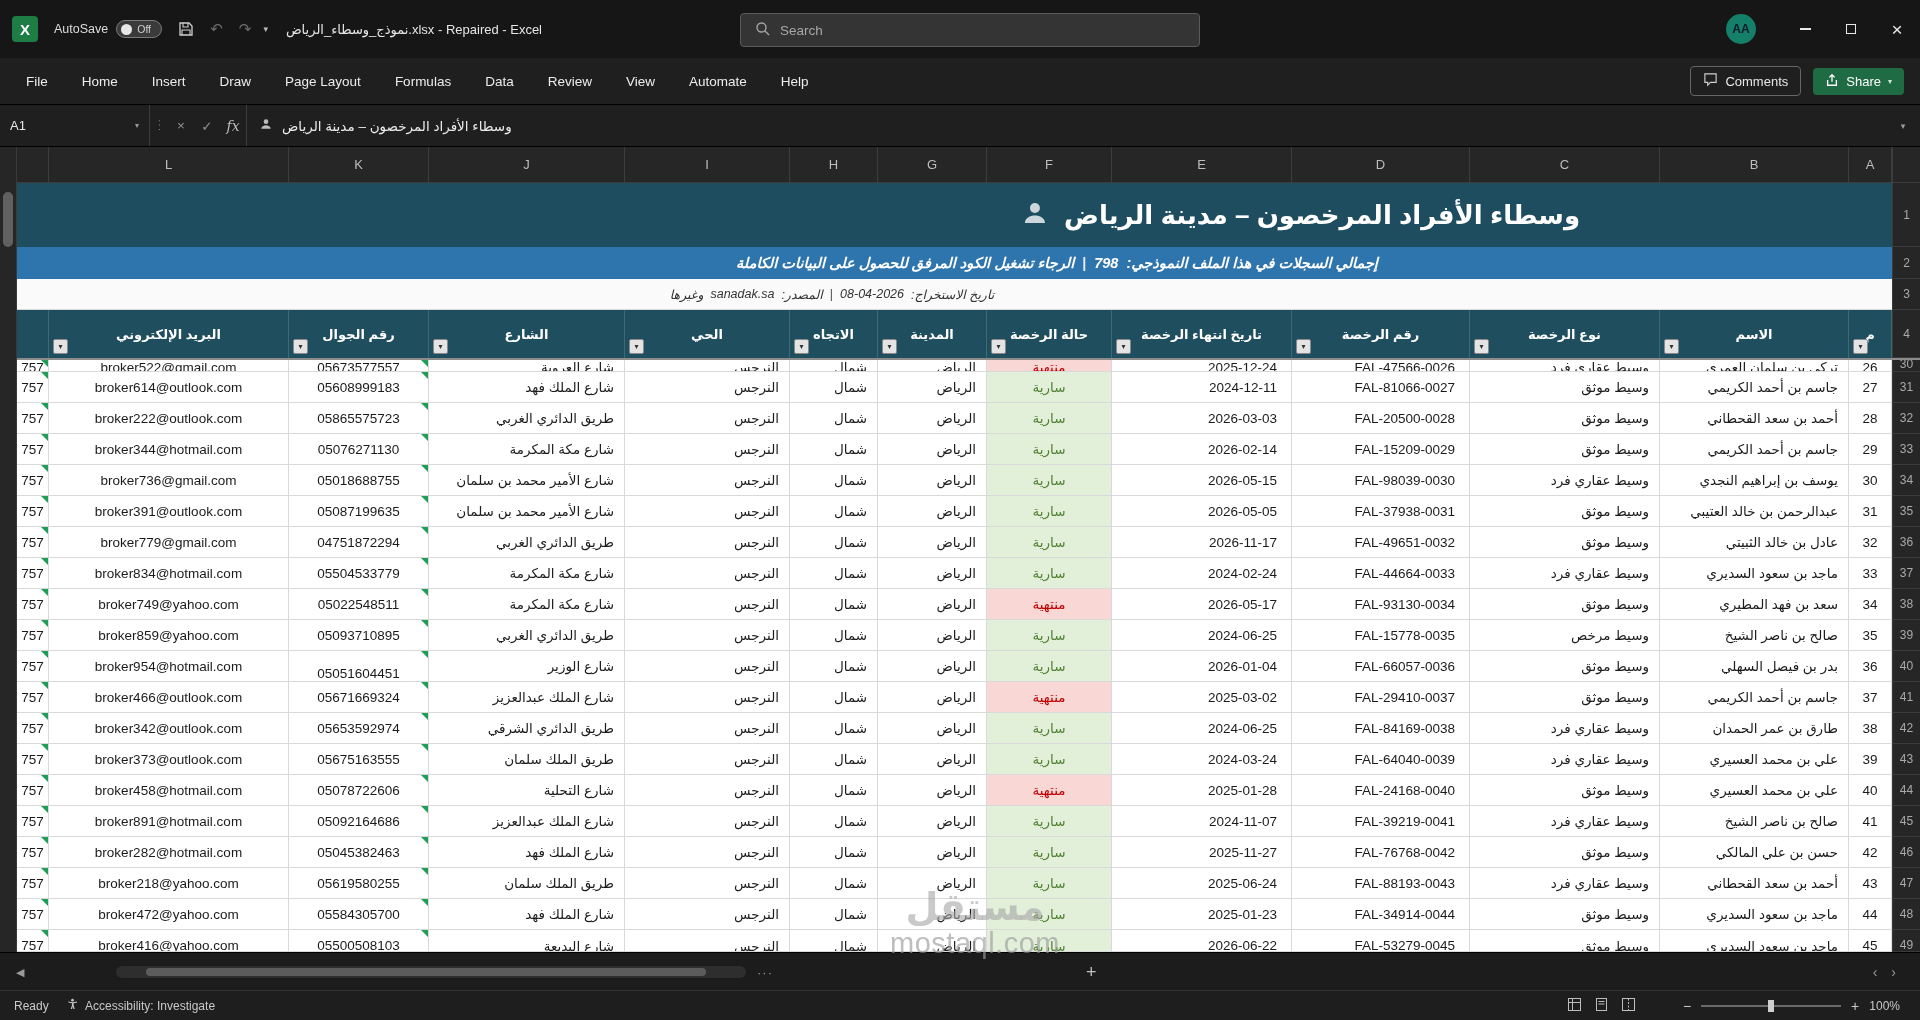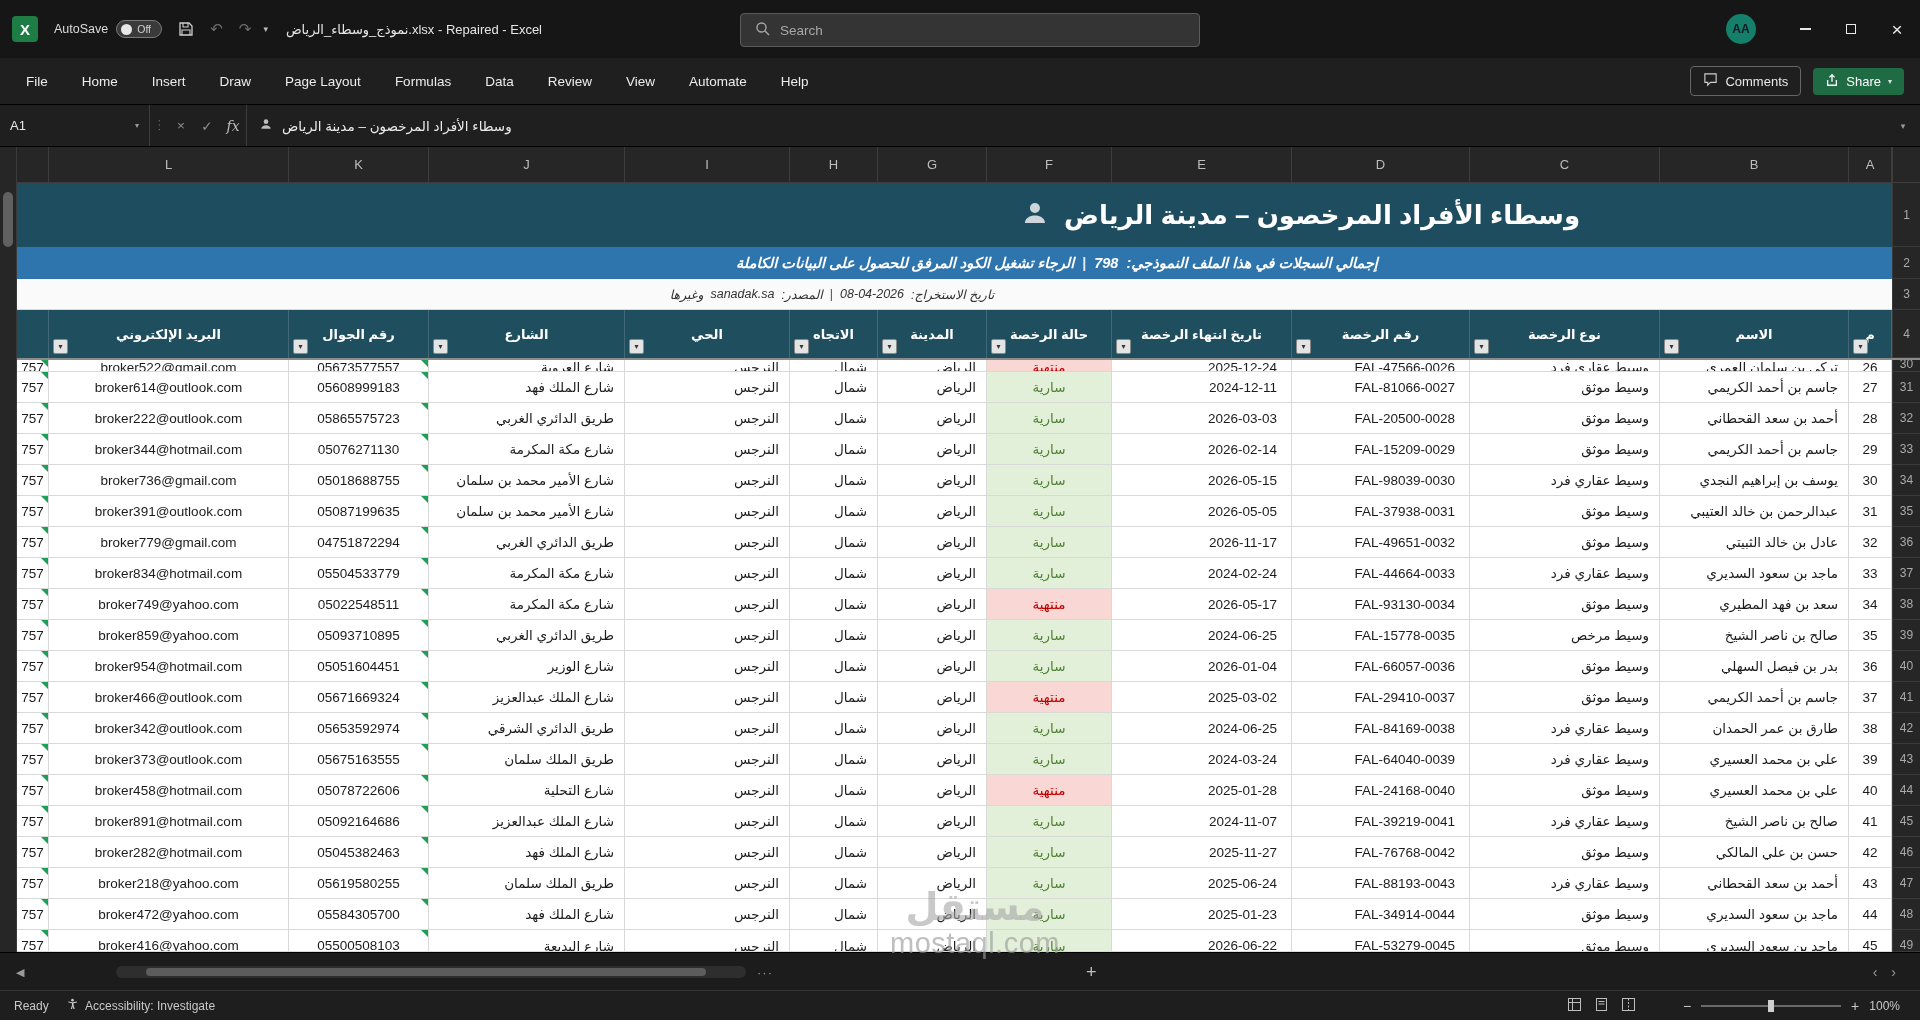--- a/index.html
+++ b/index.html
@@ -792,21 +792,21 @@
             <div class="gut">39</div>
           </div>
           <div class="trow">
             <div class="cell c-m" style="width: 32px;">
               <span class="ctext">757</span>
               <span class="tri"></span>
             </div>
             <div class="cell c-email" style="width: 240px;">
               <span class="ctext">broker954@hotmail.com</span>
             </div>
-            <div class="cell c-phone" style="width: 140px;">
+            <div class="cell c-phone" style="width: 140px; align-items: flex-end;">
               <span class="ctext">05051604451</span>
               <span class="tri"></span>
             </div>
             <div class="cell c-street" style="width: 196px;">
               <span class="ctext">شارع الوزير</span>
             </div>
             <div class="cell c-district" style="width: 165px;">
               <span class="ctext">النرجس</span>
             </div>
             <div class="cell c-dir" style="width: 88px;">

